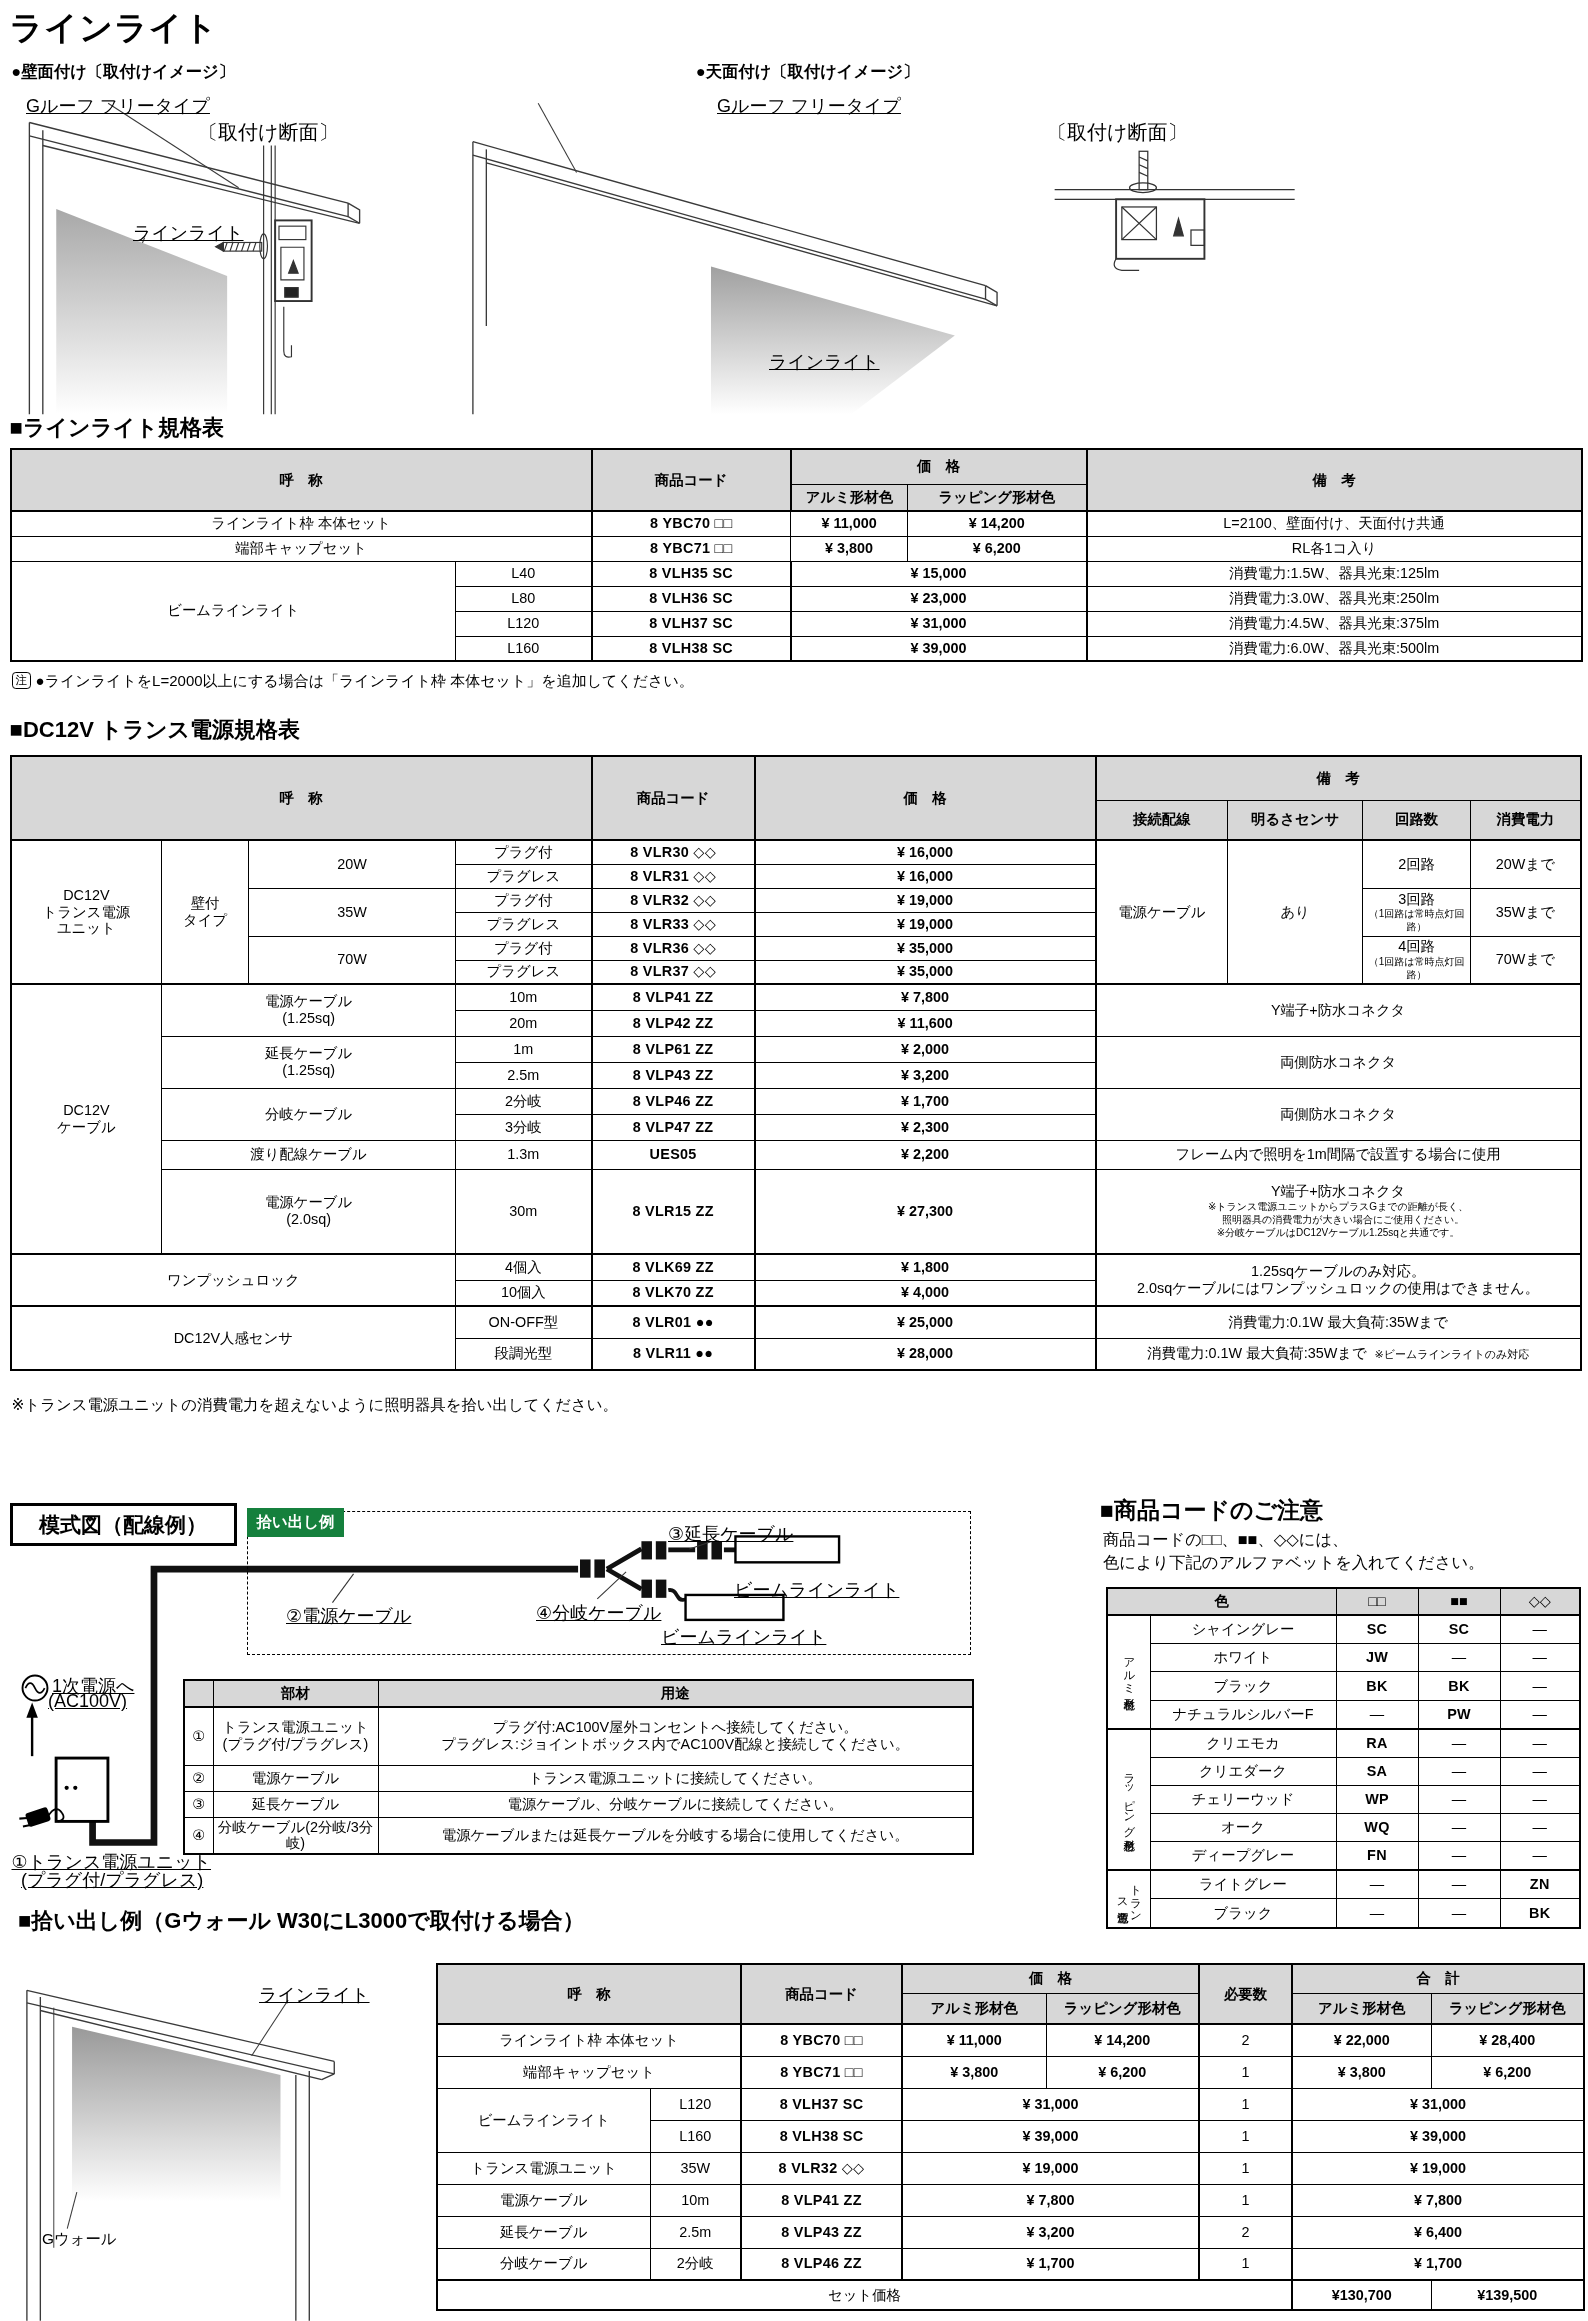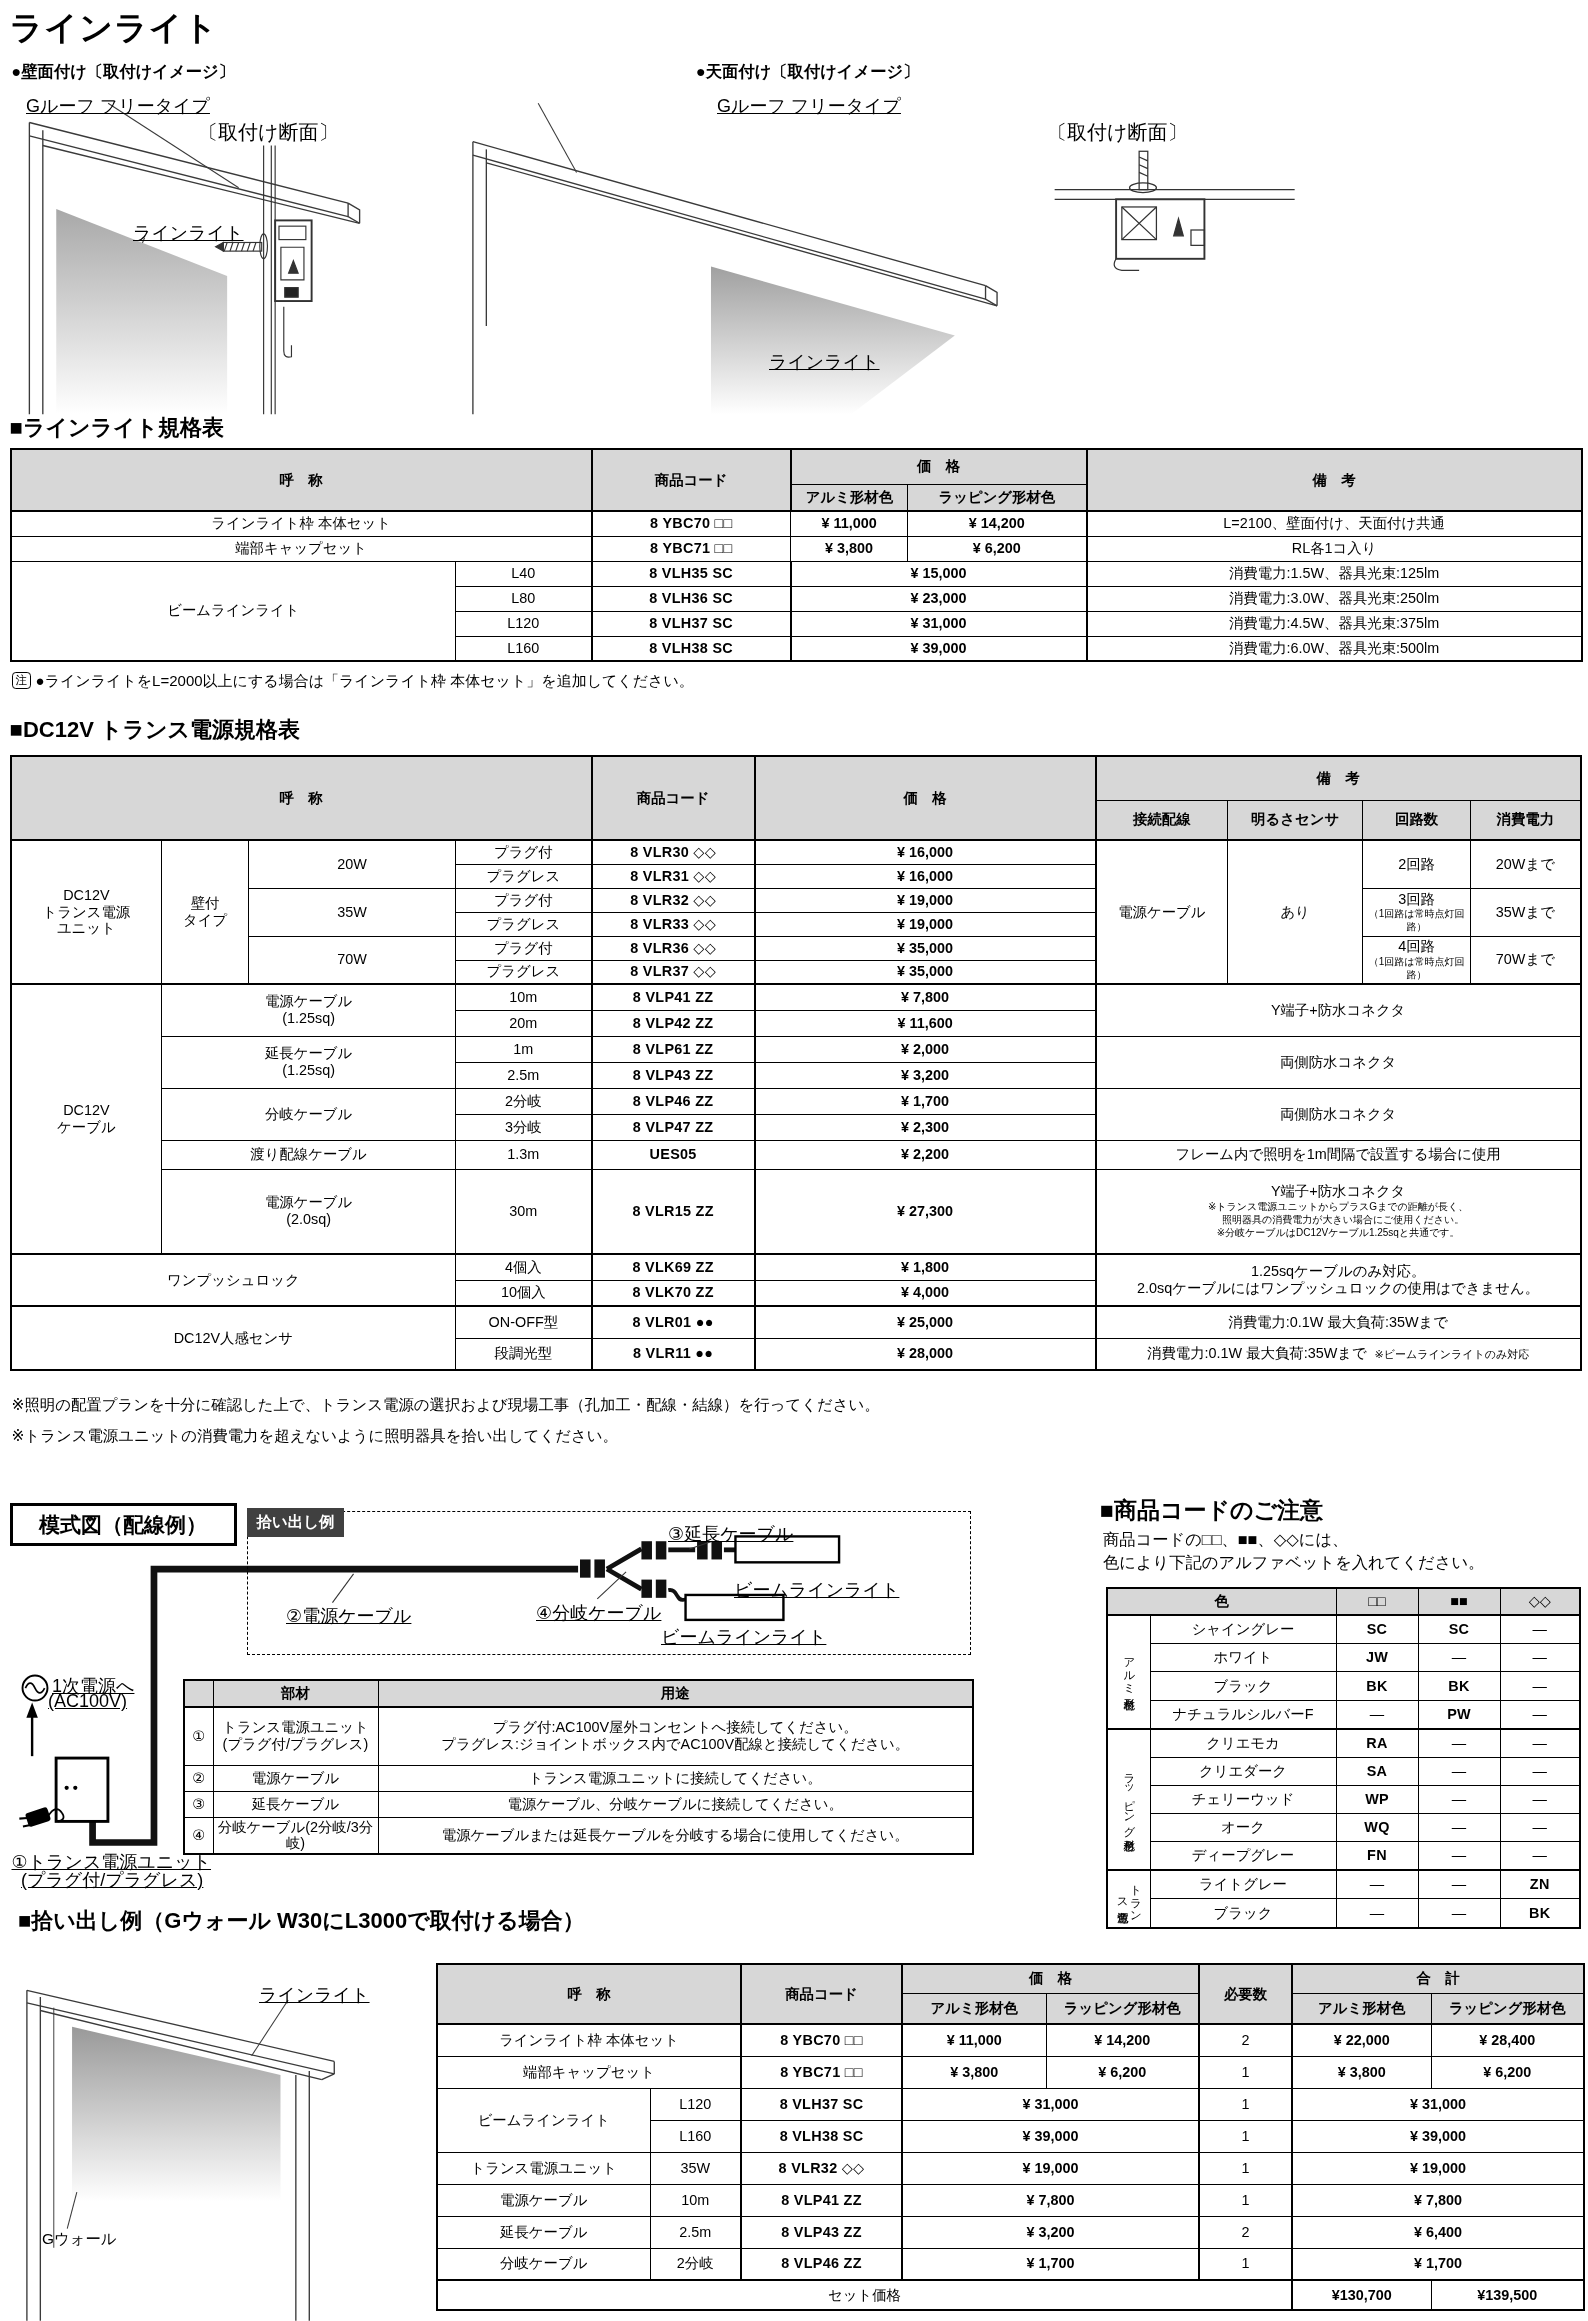--- a/index.html
+++ b/index.html
@@ -23,21 +23,21 @@
   .left{text-align:left;}
   .sm{font-size:13px;}
   .sm2{font-size:11.5px;}
   .sub{font-size:10px;line-height:1.3;font-weight:normal;}
   .tail{font-size:11px;margin-left:7.7px;margin-top:45px;}
   .vtx{writing-mode:vertical-rl;text-orientation:upright;font-size:11.5px;line-height:1.15;display:inline-block;}
   .notemark{display:inline-block;border:1.4px solid #000;border-radius:3.8px;font-size:11.5px;
     padding:0 2.9px;margin-right:4.8px;vertical-align:1.9px;}
   .noteline{font-size:15px;}
   .remarks div{font-size:15.4px;margin-bottom:9.6px;}
-  .badge{background:#404040;color:#fff;font-weight:bold;font-size:15.4px;padding:3.8px 9.6px;z-index:3;}
+  .badge{background:#15803d;color:#fff;font-weight:bold;font-size:15.4px;padding:3.8px 9.6px;z-index:3;}
   .mobox{border:3.8px solid #000;width:221px;height:37px;line-height:37px;text-align:center;
     font-size:21px;font-weight:bold;background:#fff;z-index:2;}
   .dashbox{border:1.9px dashed #000;z-index:1;}
   .cnbody{font-size:16.3px;line-height:23px;font-weight:500;}
   svg{display:block;}
 </style>
 </head>
 <body>
 
 <div id="page">
@@ -339,21 +339,20 @@
           <tr style="height: 32px;">
             <td><span>段調光型</span></td>
             <td class="code bl2"><span>8 VLR11 ●●</span></td>
             <td class="price bl2"><span>¥ 28,000</span></td>
             <td colspan="4" class="bl2"><span>消費電力:0.1W 最大負荷:35Wまで</span><span class="tail">※ビームラインライトのみ対応</span></td>
           </tr>
         </tbody>
       </table>
   </div>
   <div class="abs remarks" style="left:11.5px;top:1395px;width:1566px;">
-    <div>※照明の配置プランを十分に確認した上で、トランス電源の選択および現場工事（孔加工・配線・結線）を行ってください。</div>
     <div>※トランス電源ユニットの消費電力を超えないように照明器具を拾い出してください。</div>
   </div>
 
   <div class="abs mobox" style="left:9.6px;top:1503px;">模式図（配線例）</div>
   <div class="abs dashbox" style="left:247px;top:1511px;width:722px;height:142px;"></div>
   <div class="abs badge" style="left:247px;top:1508px;">拾い出し例</div>
 
   <svg class="abs" style="left:0;top:1499px;" width="1018" height="403" viewBox="0 0 1060 420">
     <g transform="translate(0,-1560)">
 

